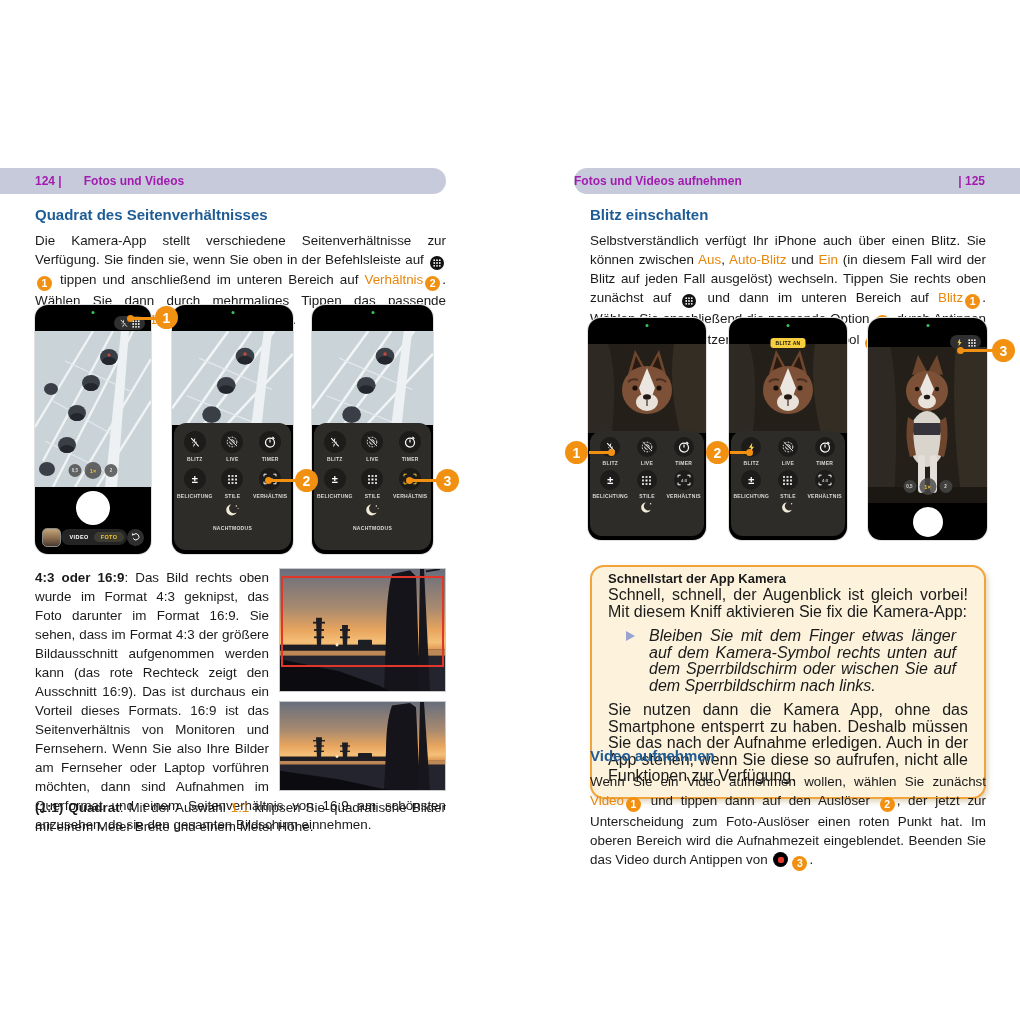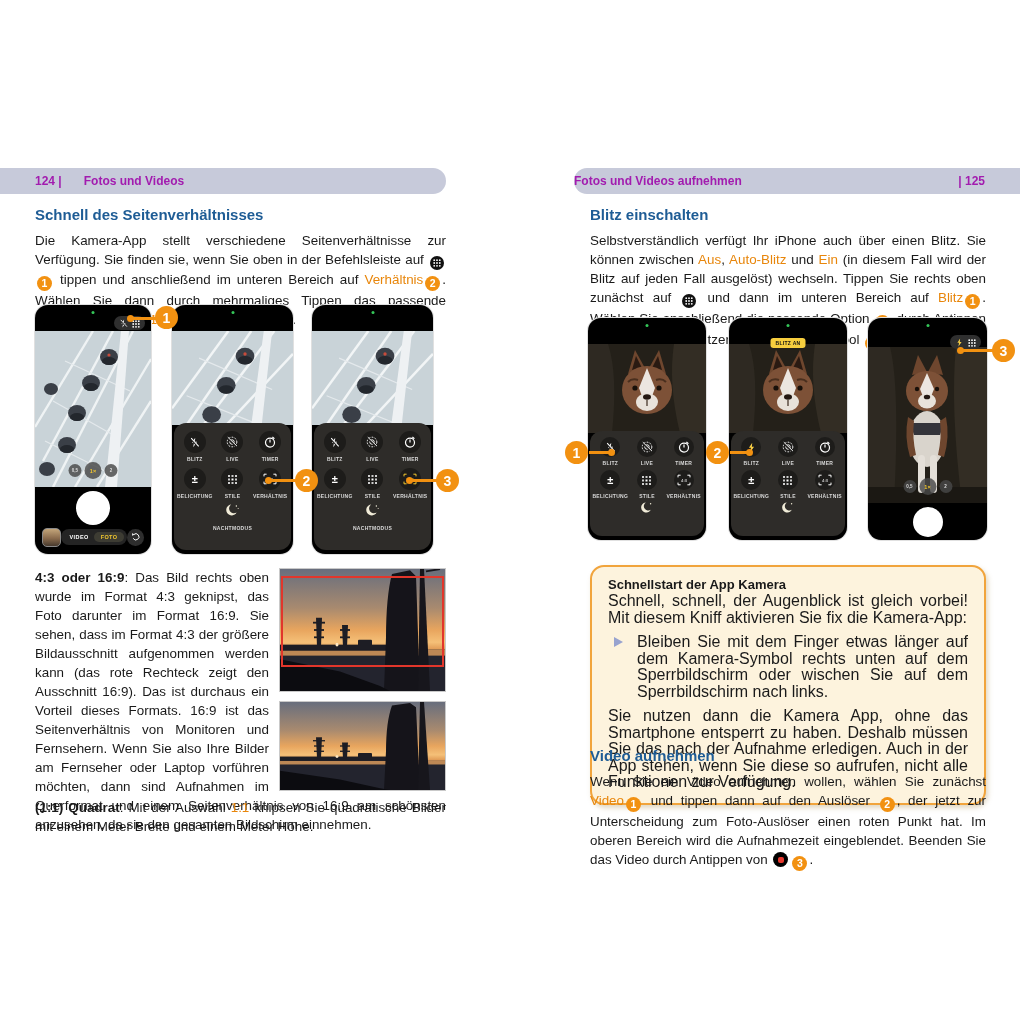--- a/index.html
+++ b/index.html
@@ -66,42 +66,42 @@
   .flip{width:17px;height:17px;border-radius:50%;background:#2e2e2e;display:flex;
         align-items:center;justify-content:center;}
   .blitz-an{position:absolute;top:20px;left:50%;transform:translateX(-50%);background:#f7ce3e;
             color:#111;font-size:5px;font-weight:bold;padding:2px 5px;border-radius:3px;
             letter-spacing:.3px;z-index:4;}
   
   .sunset{position:relative;width:167px;border:1px solid #c9c9c9;box-sizing:border-box;overflow:hidden;}
   .redrect{position:absolute;left:1px;right:1px;top:7px;height:87px;border:2px solid #e2362b;z-index:2;}
   
   .callout{position:absolute;background:#fdf3dd;border:2px solid #f1a43c;border-radius:14px;
-           box-sizing:border-box;padding:10px 16px 12px;box-shadow:2px 3px 5px rgba(170,140,80,.35);}
+           box-sizing:border-box;padding:4px 16px 12px;box-shadow:2px 3px 5px rgba(170,140,80,.35);}
   .callout .t{font-size:13px;font-weight:bold;margin-bottom:1px;}
   .callout .b{font-size:16px;line-height:16.5px;text-align:justify;}
-  .callout .brow2{display:flex;margin:8px 0;}
+  .callout .brow2{display:flex;margin:8px 12px;font-style:italic;}
   .tri{width:0;height:0;border-left:9px solid #98a3cf;border-top:5.5px solid transparent;
        border-bottom:5.5px solid transparent;margin:3px 14px 0 6px;flex:0 0 auto;}
 </style>
 </head>
 <body>
 
 <div class="page">
 
   <div class="hdr hdr-left">
     <span>124 |</span>
     <span>Fotos und Videos</span>
   </div>
   <div class="hdr hdr-right">
     <span>Fotos und Videos aufnehmen</span>
     <span>| 125</span>
   </div>
 
-  <div class="sec-title" style="left:35px;top:206px;">Schnell des Seitenverhältnisses</div>
+  <div class="sec-title" style="left:35px;top:206px;">Quadrat des Seitenverhältnisses</div>
 
   <div class="abs body-text" style="left:35px;top:231px;width:411px;">
     <span>Die Kamera-App stellt verschiedene Seitenverhältnisse zur Verfügung. Sie finden sie, wenn Sie oben in der Befehlsleiste auf </span><span class="igrid">
         <svg width="8" height="8" viewBox="0 0 8 8">
           <g fill="#fff">
             <circle cx="1.2" cy="1.2" r=".9"></circle>
             <circle cx="4" cy="1.2" r=".9"></circle>
             <circle cx="6.8" cy="1.2" r=".9"></circle>
             <circle cx="1.2" cy="4" r=".9"></circle>
             <circle cx="4" cy="4" r=".9"></circle>

